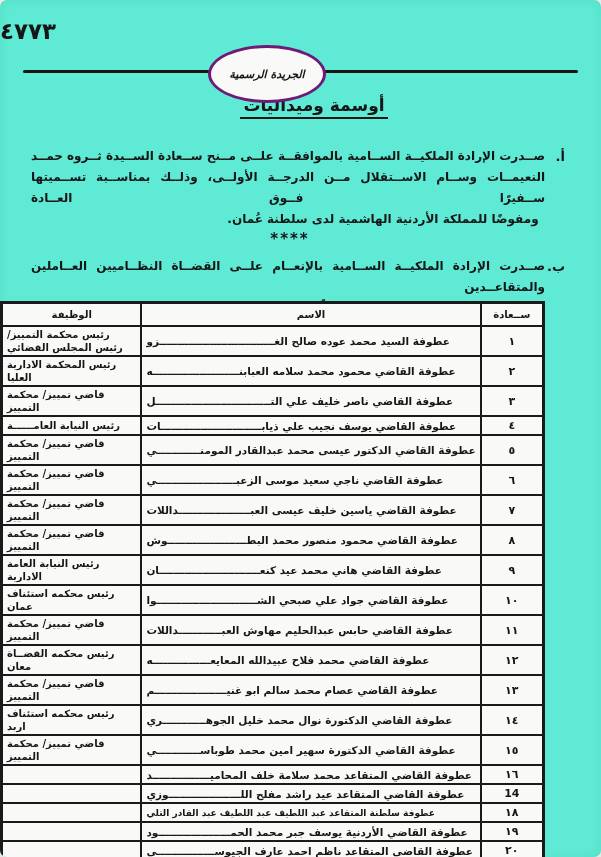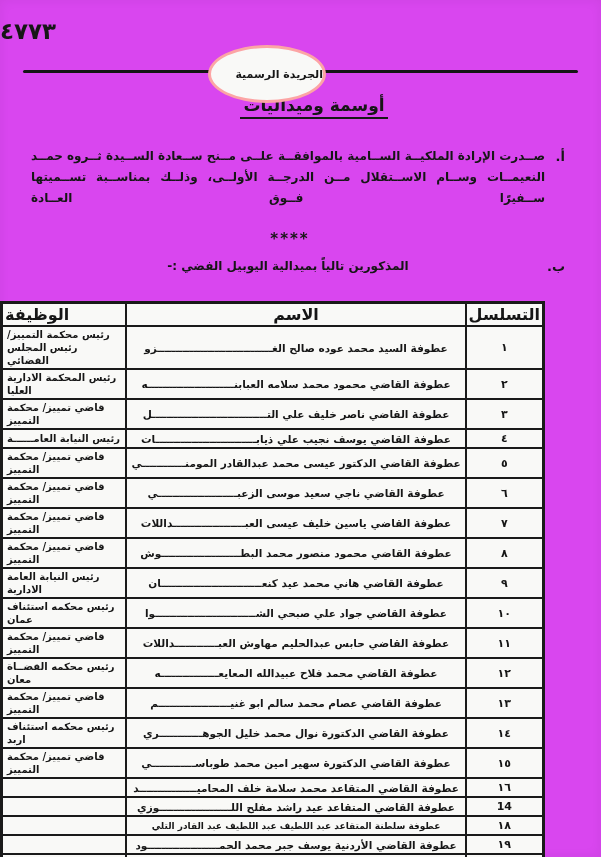--- a/index.html
+++ b/index.html
@@ -4,44 +4,46 @@
 <style>
   html,body{margin:0;padding:0;}
   body{
     font-family:"DejaVu Sans",sans-serif;
     background:#e9e9e7;
   }
   .page{
     position:relative;
     width:601px;height:857px;
     margin:0 auto;
-    background:#d946ef;
+    background:#5eead4;
     color:#161616;
     direction:rtl;
     overflow:hidden;
     box-shadow:inset 0 0 12px rgba(0,0,0,.06);
+    border-radius:7px;
   }
   
   .page-number{
     position:absolute;top:18px;left:0;right:54px;
     text-align:left;
     font-size:23px;font-weight:bold;letter-spacing:4px;
     direction:ltr;
   }
   
   .divider-line{
     position:absolute;top:70px;left:23px;width:555px;height:3px;
     background:#151515;border-radius:2px;
   }
   .gazette-oval{
     position:absolute;top:45px;left:208px;width:112px;height:52px;
-    border:3px solid #fca5a5;border-radius:50%;
+    border:3px solid #701a75;border-radius:50%;
     background:#f9f9f7;
-    display:flex;align-items:center;
+    display:flex;align-items:center;justify-content:center;
     z-index:2;
+    font-style:italic;
   }
   .gazette-oval span{font-size:11px;font-weight:bold;}
   
   .page-title-wrap{
     position:absolute;top:95px;left:0;width:580px;text-align:center;margin-left:24px;
   }
   .page-title{
     display:inline-block;
     font-size:17px;font-weight:bold;
     border-bottom:2px solid #161616;
@@ -77,24 +79,24 @@
     border:2px solid #1a1a1a;
     background:#f9f9f7;
     table-layout:fixed;
   }
   .honors-table th,.honors-table td{
     border:1px solid #1a1a1a;
     padding:1px 4px;
     font-weight:bold;
     vertical-align:middle;
   }
-  .honors-table th{height:19px;font-size:16px;padding:1px 2px;}
+  .honors-table th{height:19px;font-size:10px;text-align:center;padding:1px 2px;}
   .c-serial{width:54px;text-align:center;font-size:11px;}
   .c-name{
-    width:288px;font-size:10.5px;text-align:center;
+    width:288px;font-size:10.5px;text-align:left;
     white-space:nowrap;overflow:hidden;
     height:15px;line-height:14px;
   }
   .c-name.condensed{font-size:9px;letter-spacing:-0.3px;}
   .c-role{
     width:136px;font-size:10px;text-align:left;
     line-height:13px;height:15px;overflow:hidden;
   }
 </style>
 </head>
@@ -110,36 +112,38 @@
   </div>
 
   <div class="page-title-wrap">
     <span class="page-title">أوسمة وميداليات</span>
   </div>
 
   <div class="clause clause-a">
     <div class="clause-marker">أ.</div>
     <div class="clause-text">
       <div class="clause-body">صــدرت الإرادة الملكيــة الســامية بالموافقــة علــى مــنح ســعادة الســيدة ثــروه حمــد النعيمــات وســام الاســتقلال مــن الدرجــة الأولــى، وذلــك بمناســبة تســميتها ســفيرًا فــوق العــادة</div>
+      <div class="clause-tail tail-shift">ومفوضًا للمملكة الأردنية الهاشمية لدى سلطنة عُمان.</div>
     </div>
   </div>
 
   <div class="stars-separator">****</div>
 
   <div class="clause clause-b">
     <div class="clause-marker">ب.</div>
     <div class="clause-text">
+      <div class="clause-body">صــدرت الإرادة الملكيــة الســامية بالإنعــام علــى القضــاة النظــاميين العــاملين والمتقاعــدين</div>
       <div class="clause-tail">المذكورين تالياً بميدالية اليوبيل الفضي :-</div>
     </div>
   </div>
 
   <table class="honors-table">
     <thead>
       <tr>
-        <th class="c-serial">التسلسل</th>
+        <th class="c-serial">ســعادة</th>
         <th class="c-name">الاسم</th>
         <th class="c-role">الوظيفة</th>
       </tr>
     </thead>
     <tbody>
         <tr>
       <td class="c-serial">١</td>
       <td class="c-name">عطوفة السيد محمد عوده صالح الغــــــــــــــــــــــــــــــــزو</td>
       <td class="c-role">رئيس محكمة التمييز/ رئيس المجلس القضائي</td>
     </tr>

